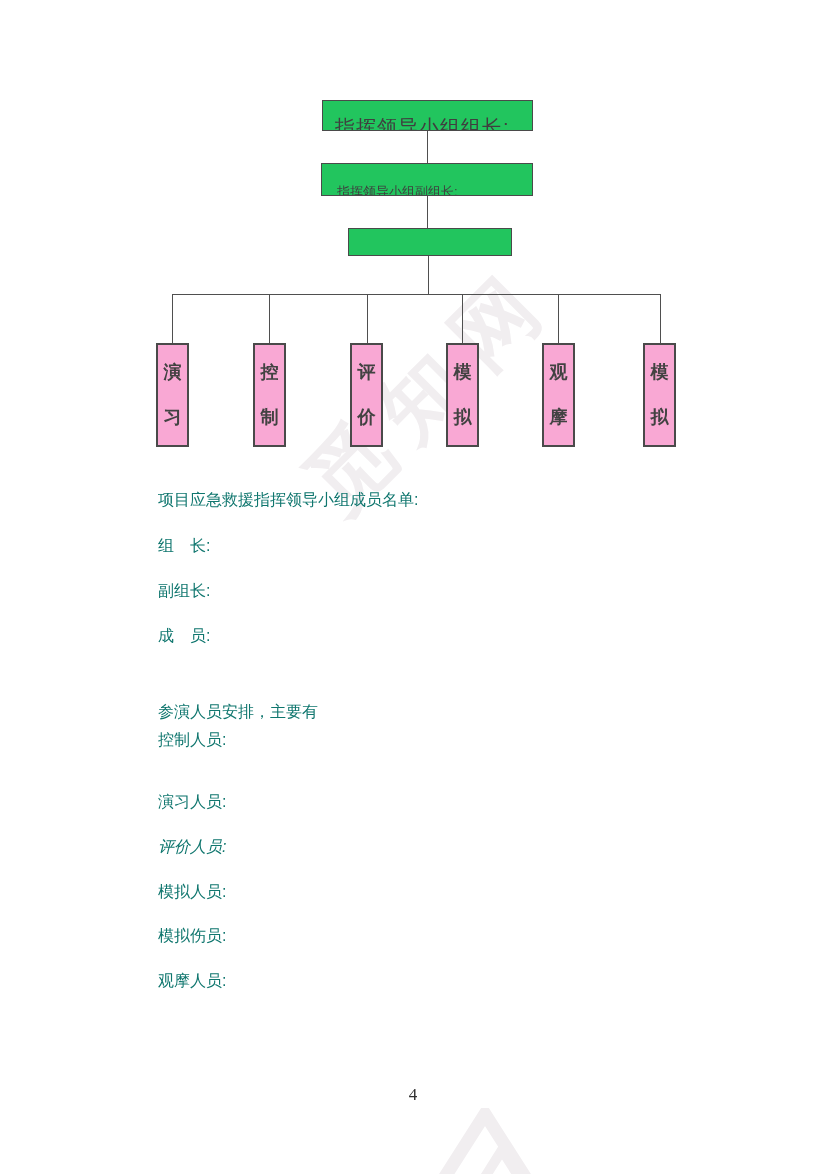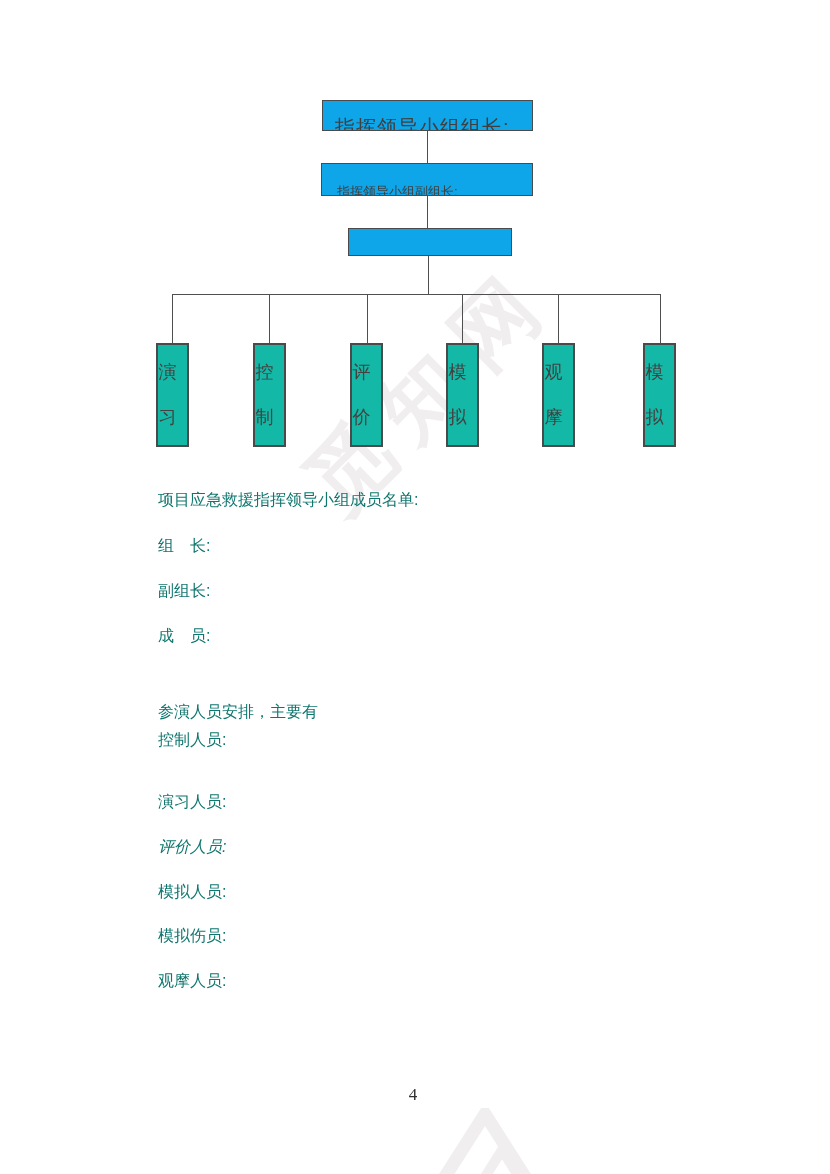--- a/index.html
+++ b/index.html
@@ -30,21 +30,21 @@
   }
   .wm-triangle { position: absolute; z-index: 0; }
   .wm-triangle.bottom { left: 398px; top: 1108px; }
 
   
   .chart { position: absolute; left: 0; top: 0; width: 830px; height: 470px; z-index: 1; }
   .cbox {
     position: absolute;
     box-sizing: border-box;
     border: 1.6px solid #4a4a4a;
-    background: #0ea5e9;
+    background: #22c55e;
     overflow: hidden;
   }
   .cbox .clip-text {
     position: absolute;
     white-space: nowrap;
     color: #3f3f3f;
   }
   .box-a { left: 322px; top: 100px; width: 211px; height: 31px; }
   .box-a .clip-text { left: 12px; top: 16px; font-size: 20px; line-height: 20px; letter-spacing: 1px; }
   .box-b { left: 321px; top: 163px; width: 212px; height: 33px; }
@@ -55,22 +55,22 @@
   .vline, .hline { position: absolute; background: #4f4f4f; }
   .vline { width: 1.3px; }
   .hline { height: 1.3px; }
 
   .role-box {
     position: absolute;
     top: 343px;
     width: 33px; height: 104px;
     box-sizing: border-box;
     border: 2px solid #4a4a4a;
-    background: #14b8a6;
-    display: flex; align-items: center; 
+    background: #f9a8d4;
+    display: flex; align-items: center; justify-content: center; font-weight: bold;
   }
   .role-label {
     width: 19px;
     font-size: 18px;
     line-height: 45px;
     text-align: center;
     word-break: break-all;
     color: #424242;
   }
 

